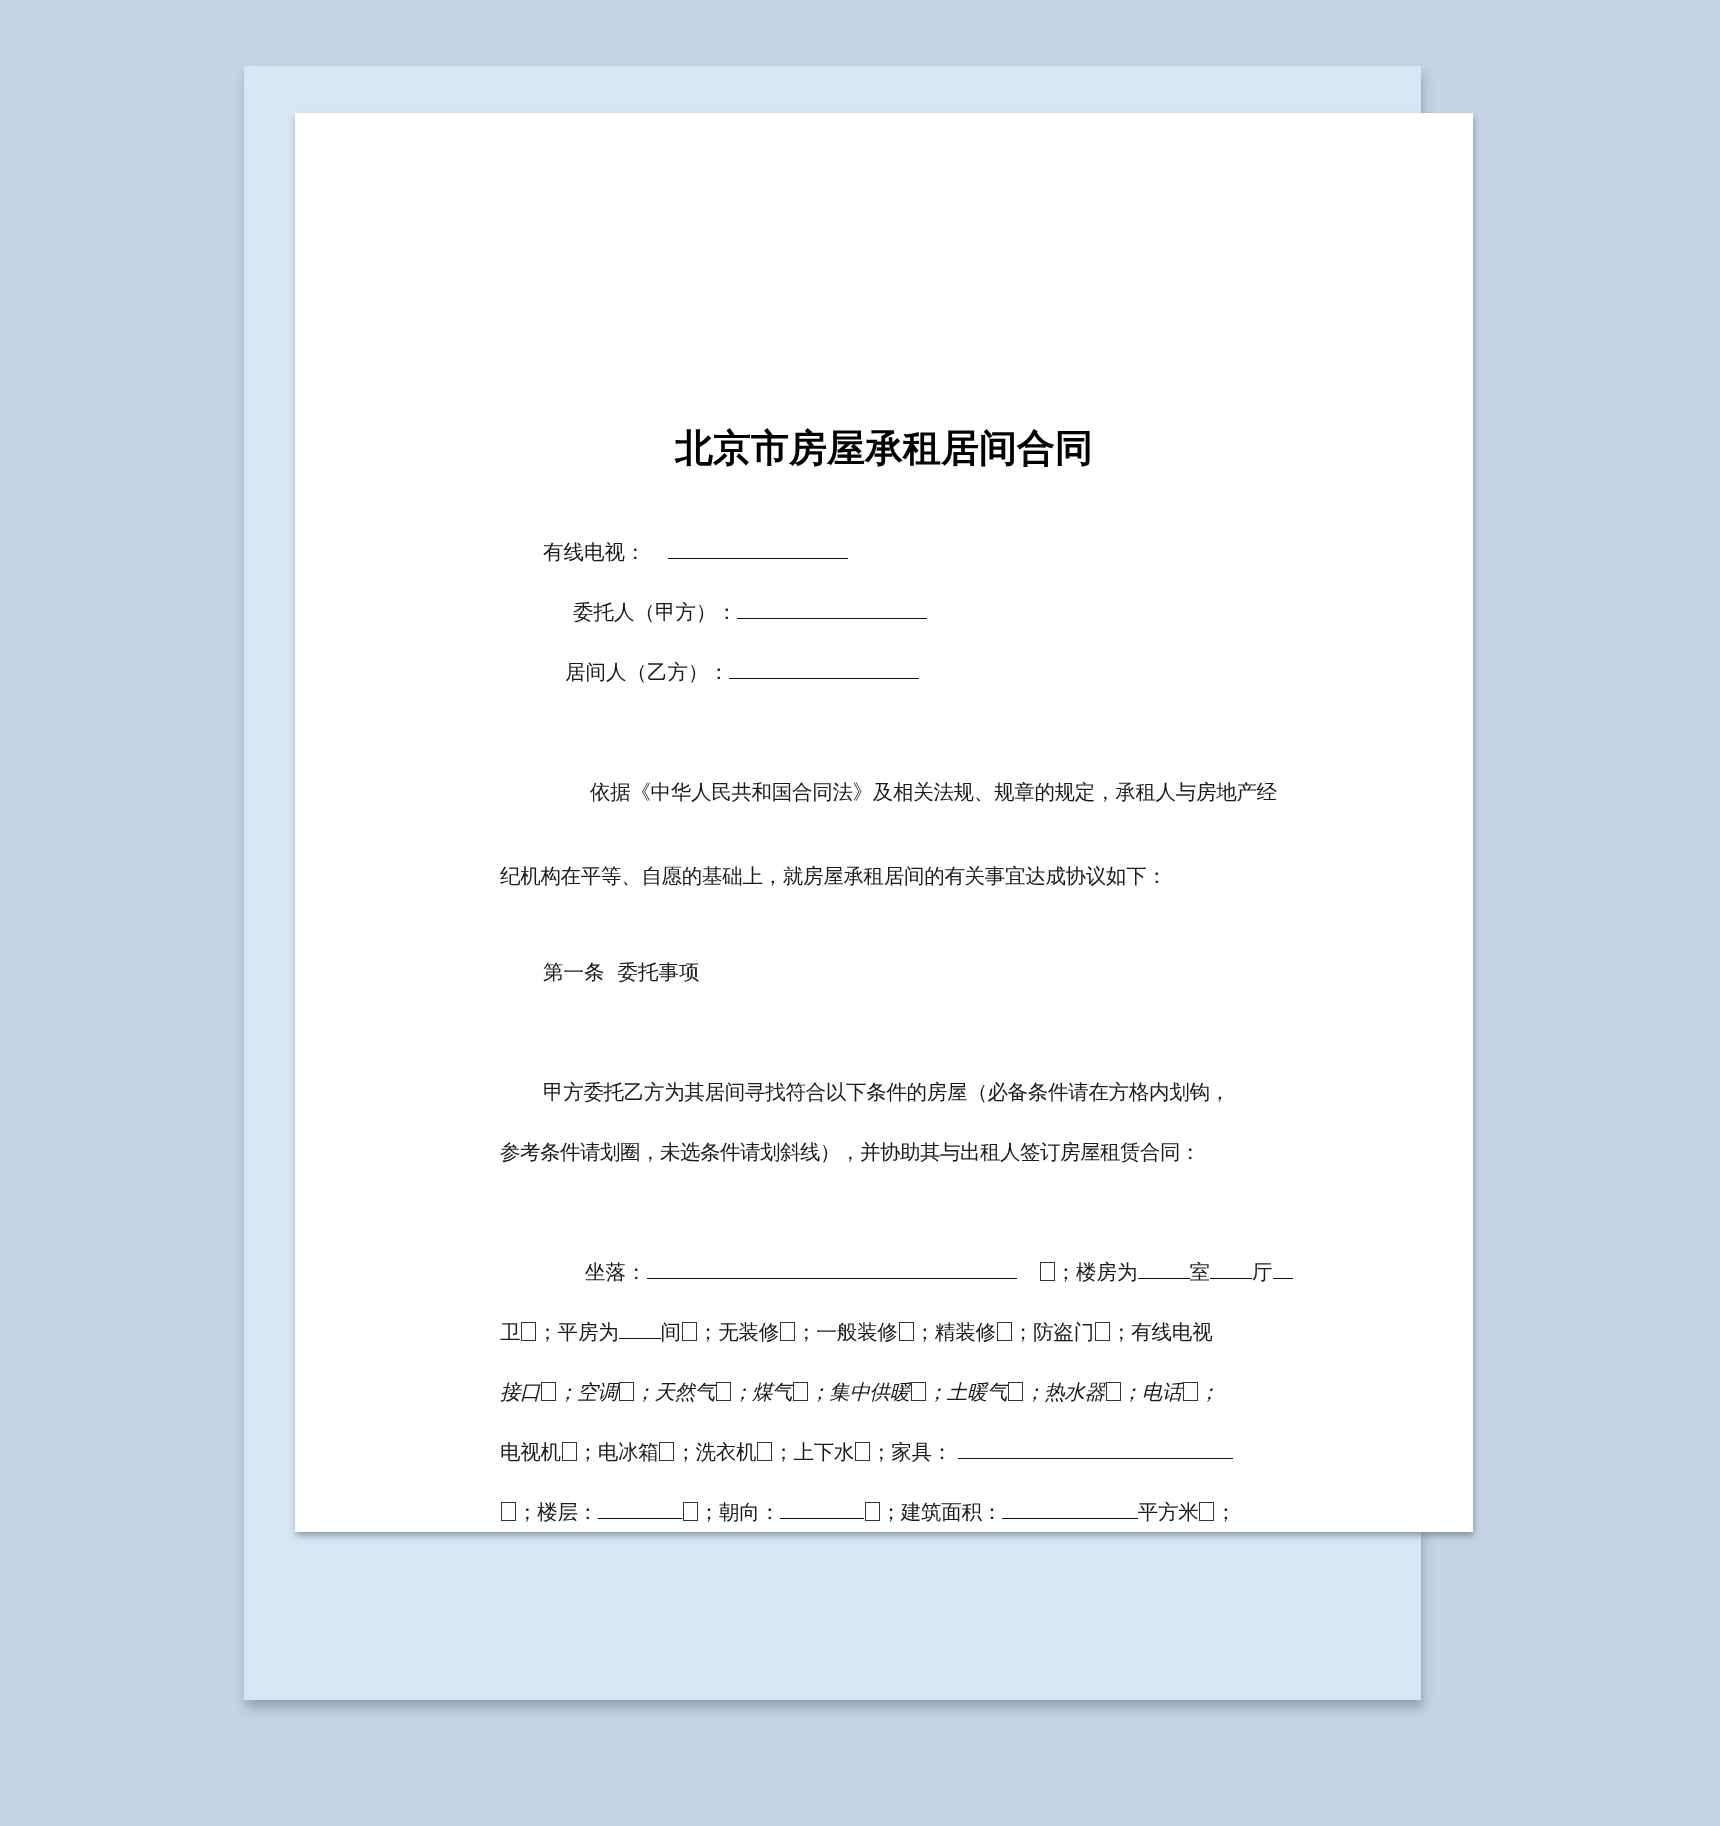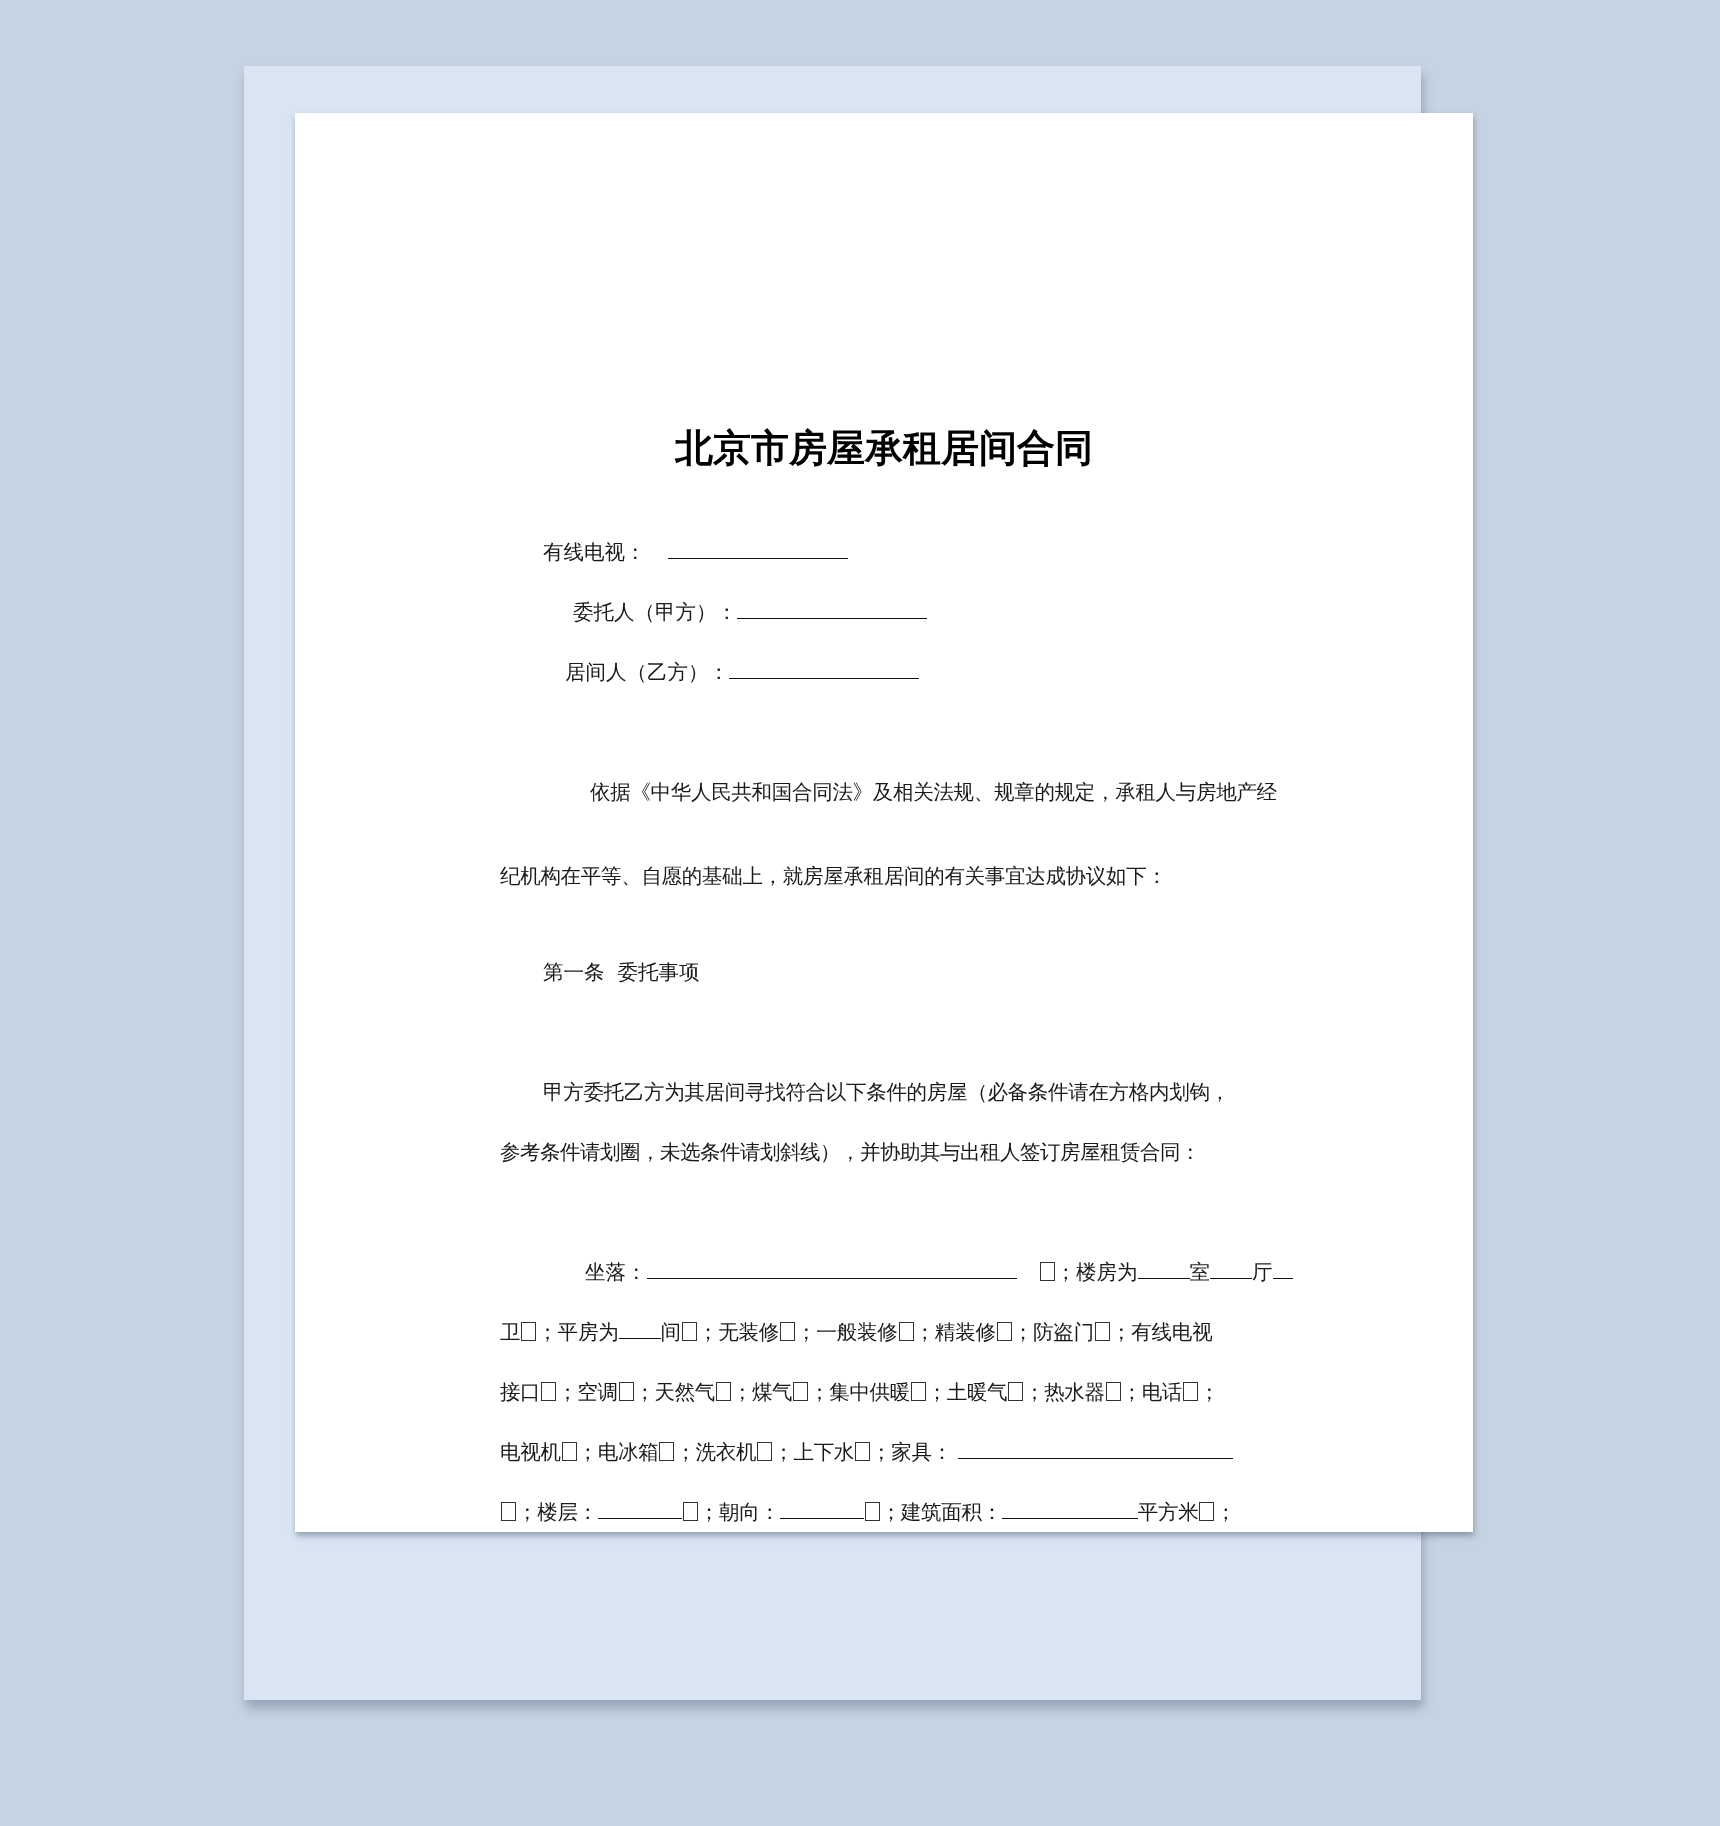--- a/index.html
+++ b/index.html
@@ -62,21 +62,21 @@
 <div class="line" style="left:500px; top:1138px; letter-spacing:-0.5px;">参考条件请划圈，未选条件请划斜线），并协助其与出租人签订房屋租赁合同：</div>
 
 <div class="line" style="left:543px; top:1258px;margin-left:42px;">
   <span>坐落：</span><span class="ul" style="width:370px"></span><span style="display:inline-block;width:22px"></span><span class="box"></span><span>；楼房为</span><span class="ul" style="width:52px"></span><span>室</span><span class="ul" style="width:42px"></span><span>厅</span><span class="ul" style="width:20px"></span>
 </div>
 
 <div class="line" style="left:500px; top:1318px; letter-spacing:-0.2px;">
   <span>卫</span><span class="box"></span><span>；平房为</span><span class="ul" style="width:42px"></span><span>间</span><span class="box"></span><span>；无装修</span><span class="box"></span><span>；一般装修</span><span class="box"></span><span>；精装修</span><span class="box"></span><span>；防盗门</span><span class="box"></span><span>；有线电视</span>
 </div>
 
-<div class="line" style="left:500px; top:1378px; letter-spacing:-0.4px;">
+<div class="line" style="left:500px; top:1378px; letter-spacing:-0.4px;font-style:italic;">
   <span>接口</span><span class="box"></span><span>；空调</span><span class="box"></span><span>；天然气</span><span class="box"></span><span>；煤气</span><span class="box"></span><span>；集中供暖</span><span class="box"></span><span>；土暖气</span><span class="box"></span><span>；热水器</span><span class="box"></span><span>；电话</span><span class="box"></span><span>；</span>
 </div>
 
 <div class="line" style="left:500px; top:1438px; letter-spacing:-0.3px;">
   <span>电视机</span><span class="box"></span><span>；电冰箱</span><span class="box"></span><span>；洗衣机</span><span class="box"></span><span>；上下水</span><span class="box"></span><span>；家具：</span><span class="ul" style="width:275px; margin-left:6px"></span>
 </div>
 
 <div class="line" style="left:500px; top:1498px; letter-spacing:-0.3px;">
   <span class="box"></span><span>；楼层：</span><span class="ul" style="width:84px"></span><span class="box"></span><span>；朝向：</span><span class="ul" style="width:84px"></span><span class="box"></span><span>；建筑面积：</span><span class="ul" style="width:136px"></span><span>平方米</span><span class="box"></span><span>；</span>
 </div>

